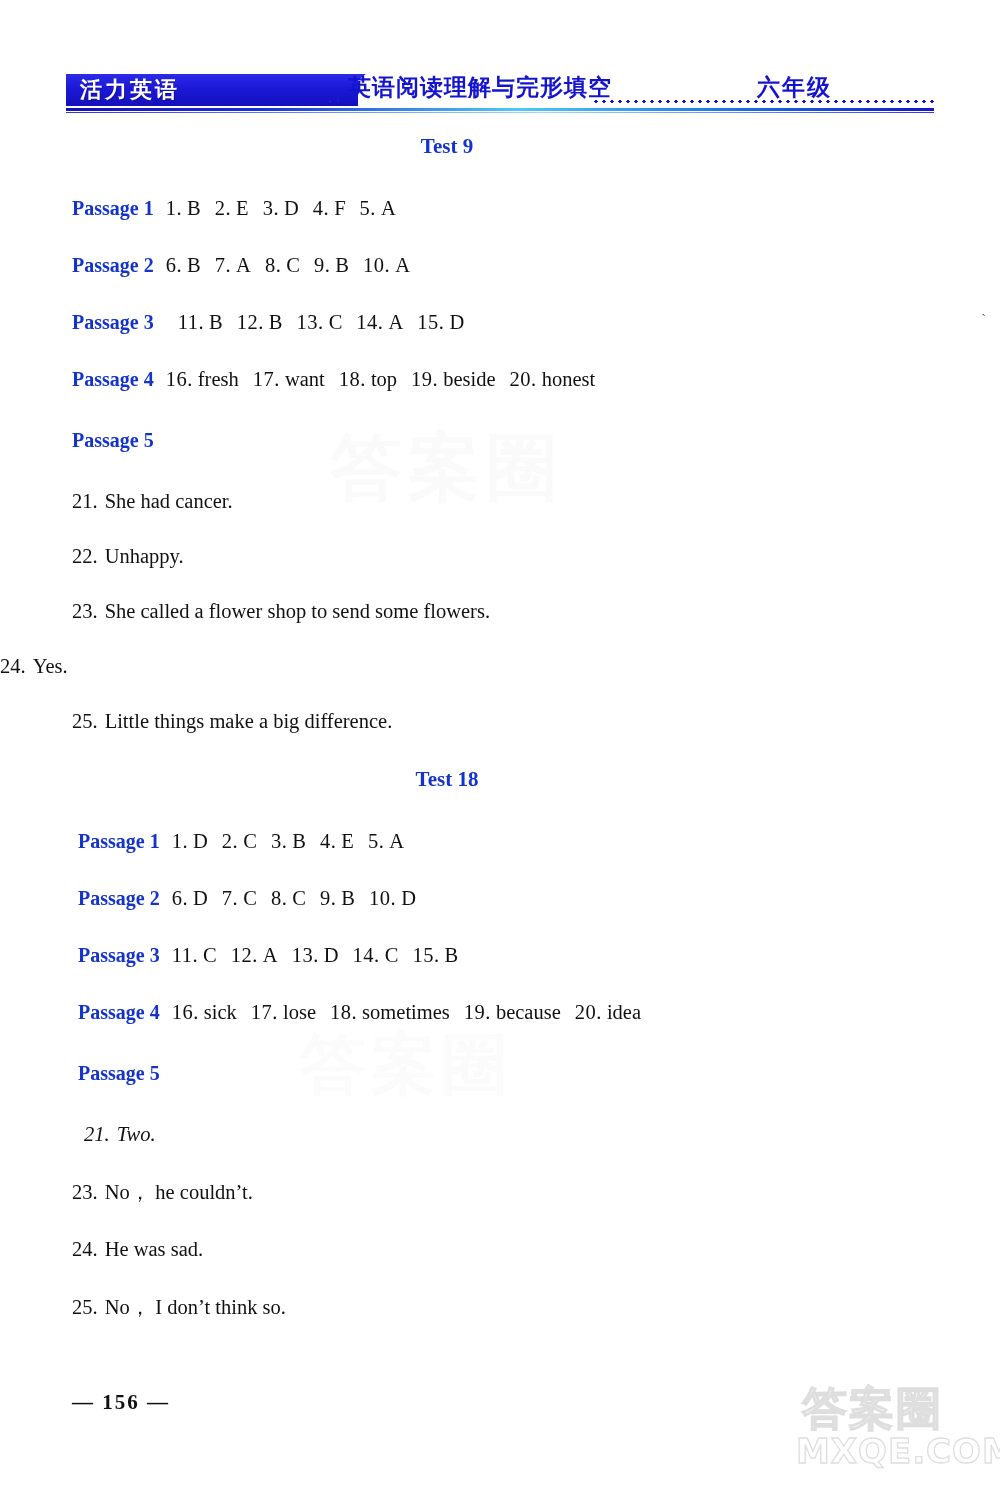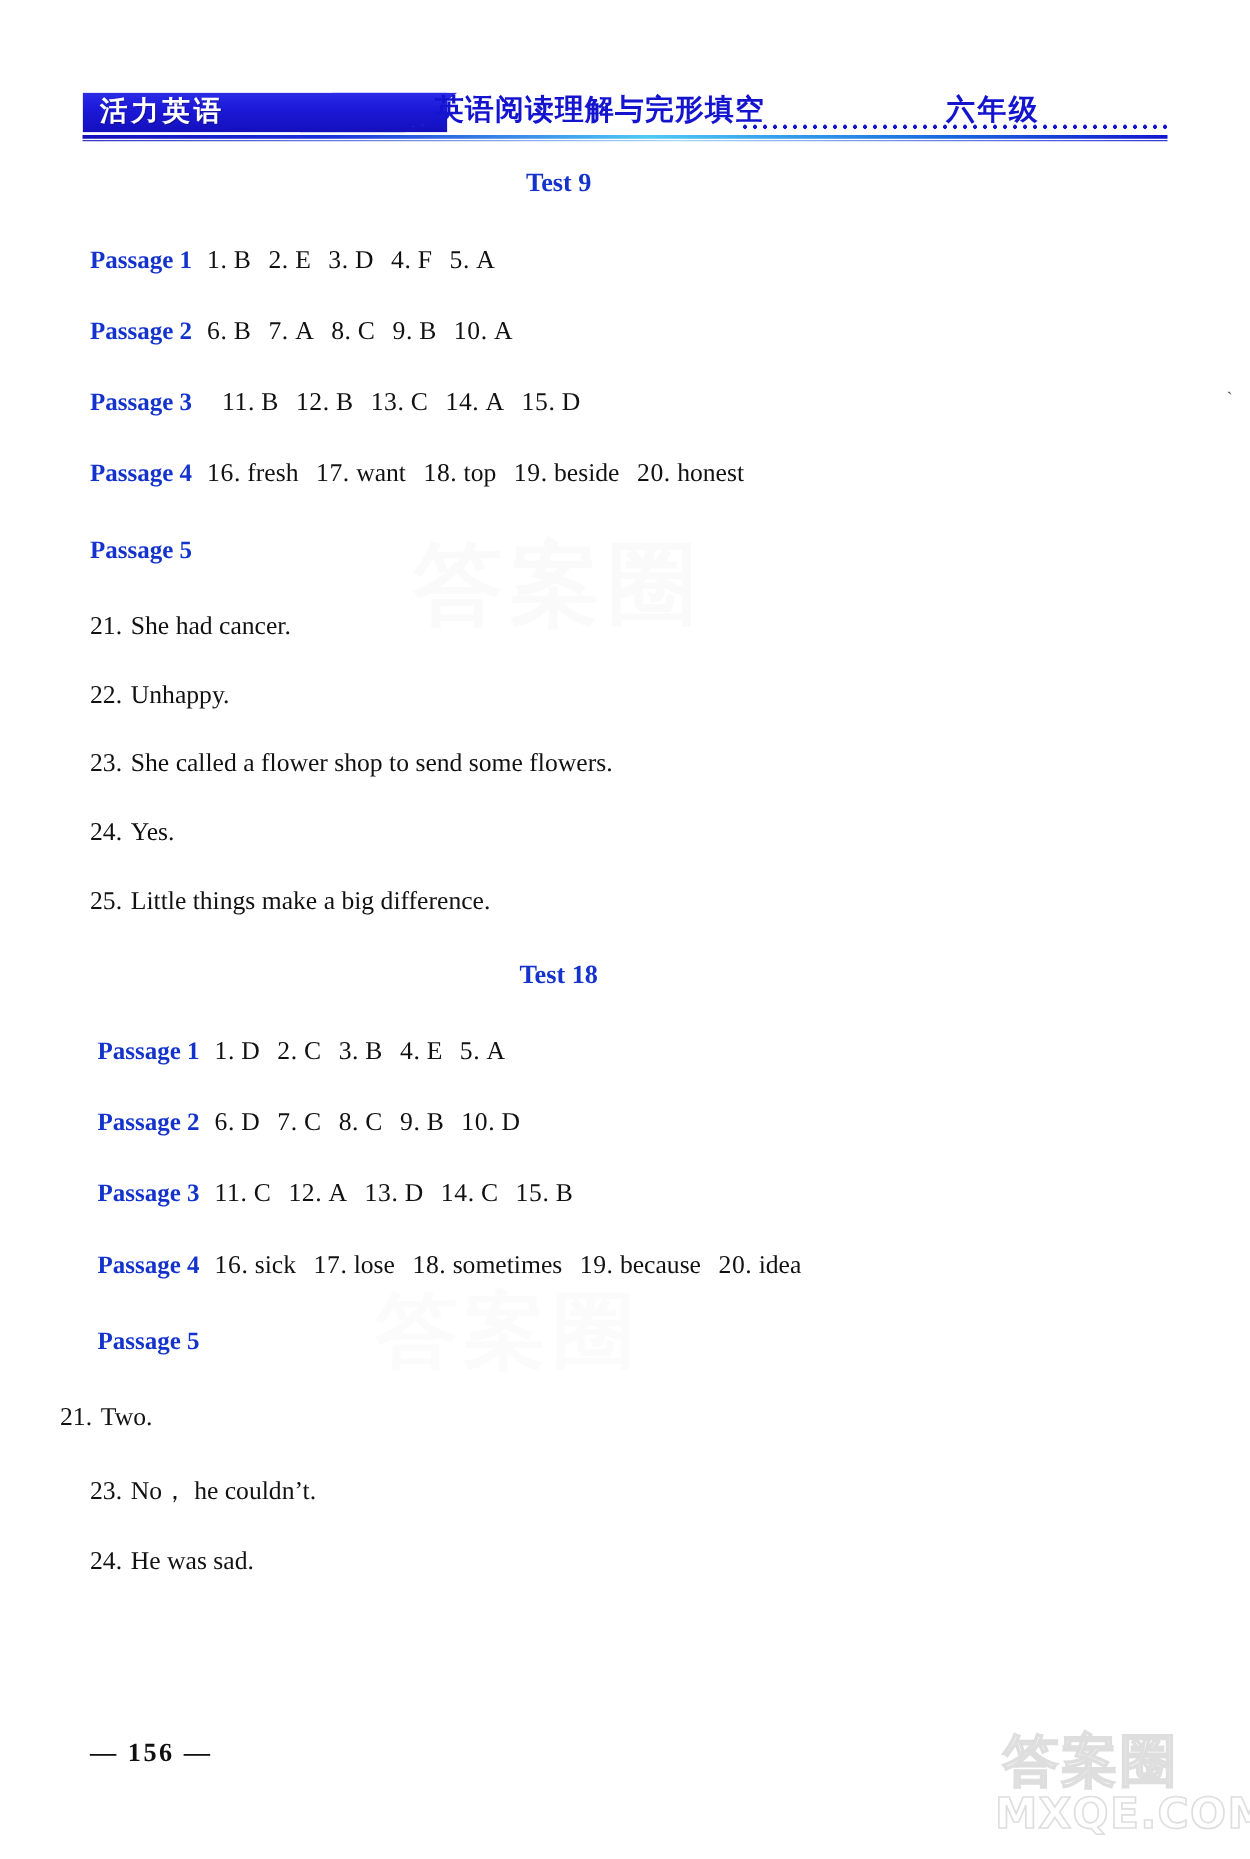--- a/index.html
+++ b/index.html
@@ -320,21 +320,21 @@
 
     <div class="qa-line" style="margin-top:38px; margin-left:72px;">
       <span class="qnum">21.</span><span>She had cancer.</span>
     </div>
     <div class="qa-line" style="margin-top:32px; margin-left:72px;">
       <span class="qnum">22.</span><span>Unhappy.</span>
     </div>
     <div class="qa-line" style="margin-top:32px; margin-left:72px;">
       <span class="qnum">23.</span><span>She called a flower shop to send some flowers.</span>
     </div>
-    <div class="qa-line" style="margin-top:32px; margin-left:72px;">
+    <div class="qa-line" style="margin-top:32px; ">
       <span class="qnum">24.</span><span>Yes.</span>
     </div>
     <div class="qa-line" style="margin-top:32px; margin-left:72px;">
       <span class="qnum">25.</span><span>Little things make a big difference.</span>
     </div>
   </div>
 
   <div>
     <div class="test-heading" style="margin-top:34px;">Test 18</div>
 
@@ -363,28 +363,31 @@
       <span class="passage-label">Passage 4</span>
       <span class="passage-answers" style="margin-left:12px;">
         <span class="ans"><span class="num">16.</span><span class="val">sick</span></span><span class="ans"><span class="num">17.</span><span class="val">lose</span></span><span class="ans"><span class="num">18.</span><span class="val">sometimes</span></span><span class="ans"><span class="num">19.</span><span class="val">because</span></span><span class="ans"><span class="num">20.</span><span class="val">idea</span></span>
       </span>
     </div>
 
     <div class="passage-row" style="margin-top:38px; margin-left:78px;">
       <span class="passage-label">Passage 5</span>
     </div>
 
-    <div class="qa-line" style="margin-top:38px; margin-left:48px;">
+    <div class="qa-line" style="margin-top:38px; margin-left:84px;font-style:italic;">
       <span class="qnum">21.</span><span>Two.</span>
     </div>
     <div class="qa-line" style="margin-top:32px; margin-left:72px;">
       <span class="qnum">23.</span><span>No， he couldn’t.</span>
     </div>
     <div class="qa-line" style="margin-top:32px; margin-left:72px;">
       <span class="qnum">24.</span><span>He was sad.</span>
+    </div>
+    <div class="qa-line" style="margin-top:32px; margin-left:72px;">
+      <span class="qnum">25.</span><span>No， I don’t think so.</span>
     </div>
   </div>
 </div>
 
 <div class="page-footer">— 156 —</div>
 
 <div class="watermark-corner">
   <div class="wm-cn">答案圈</div>
   <div class="wm-en">MXQE.COM</div>
 </div>

